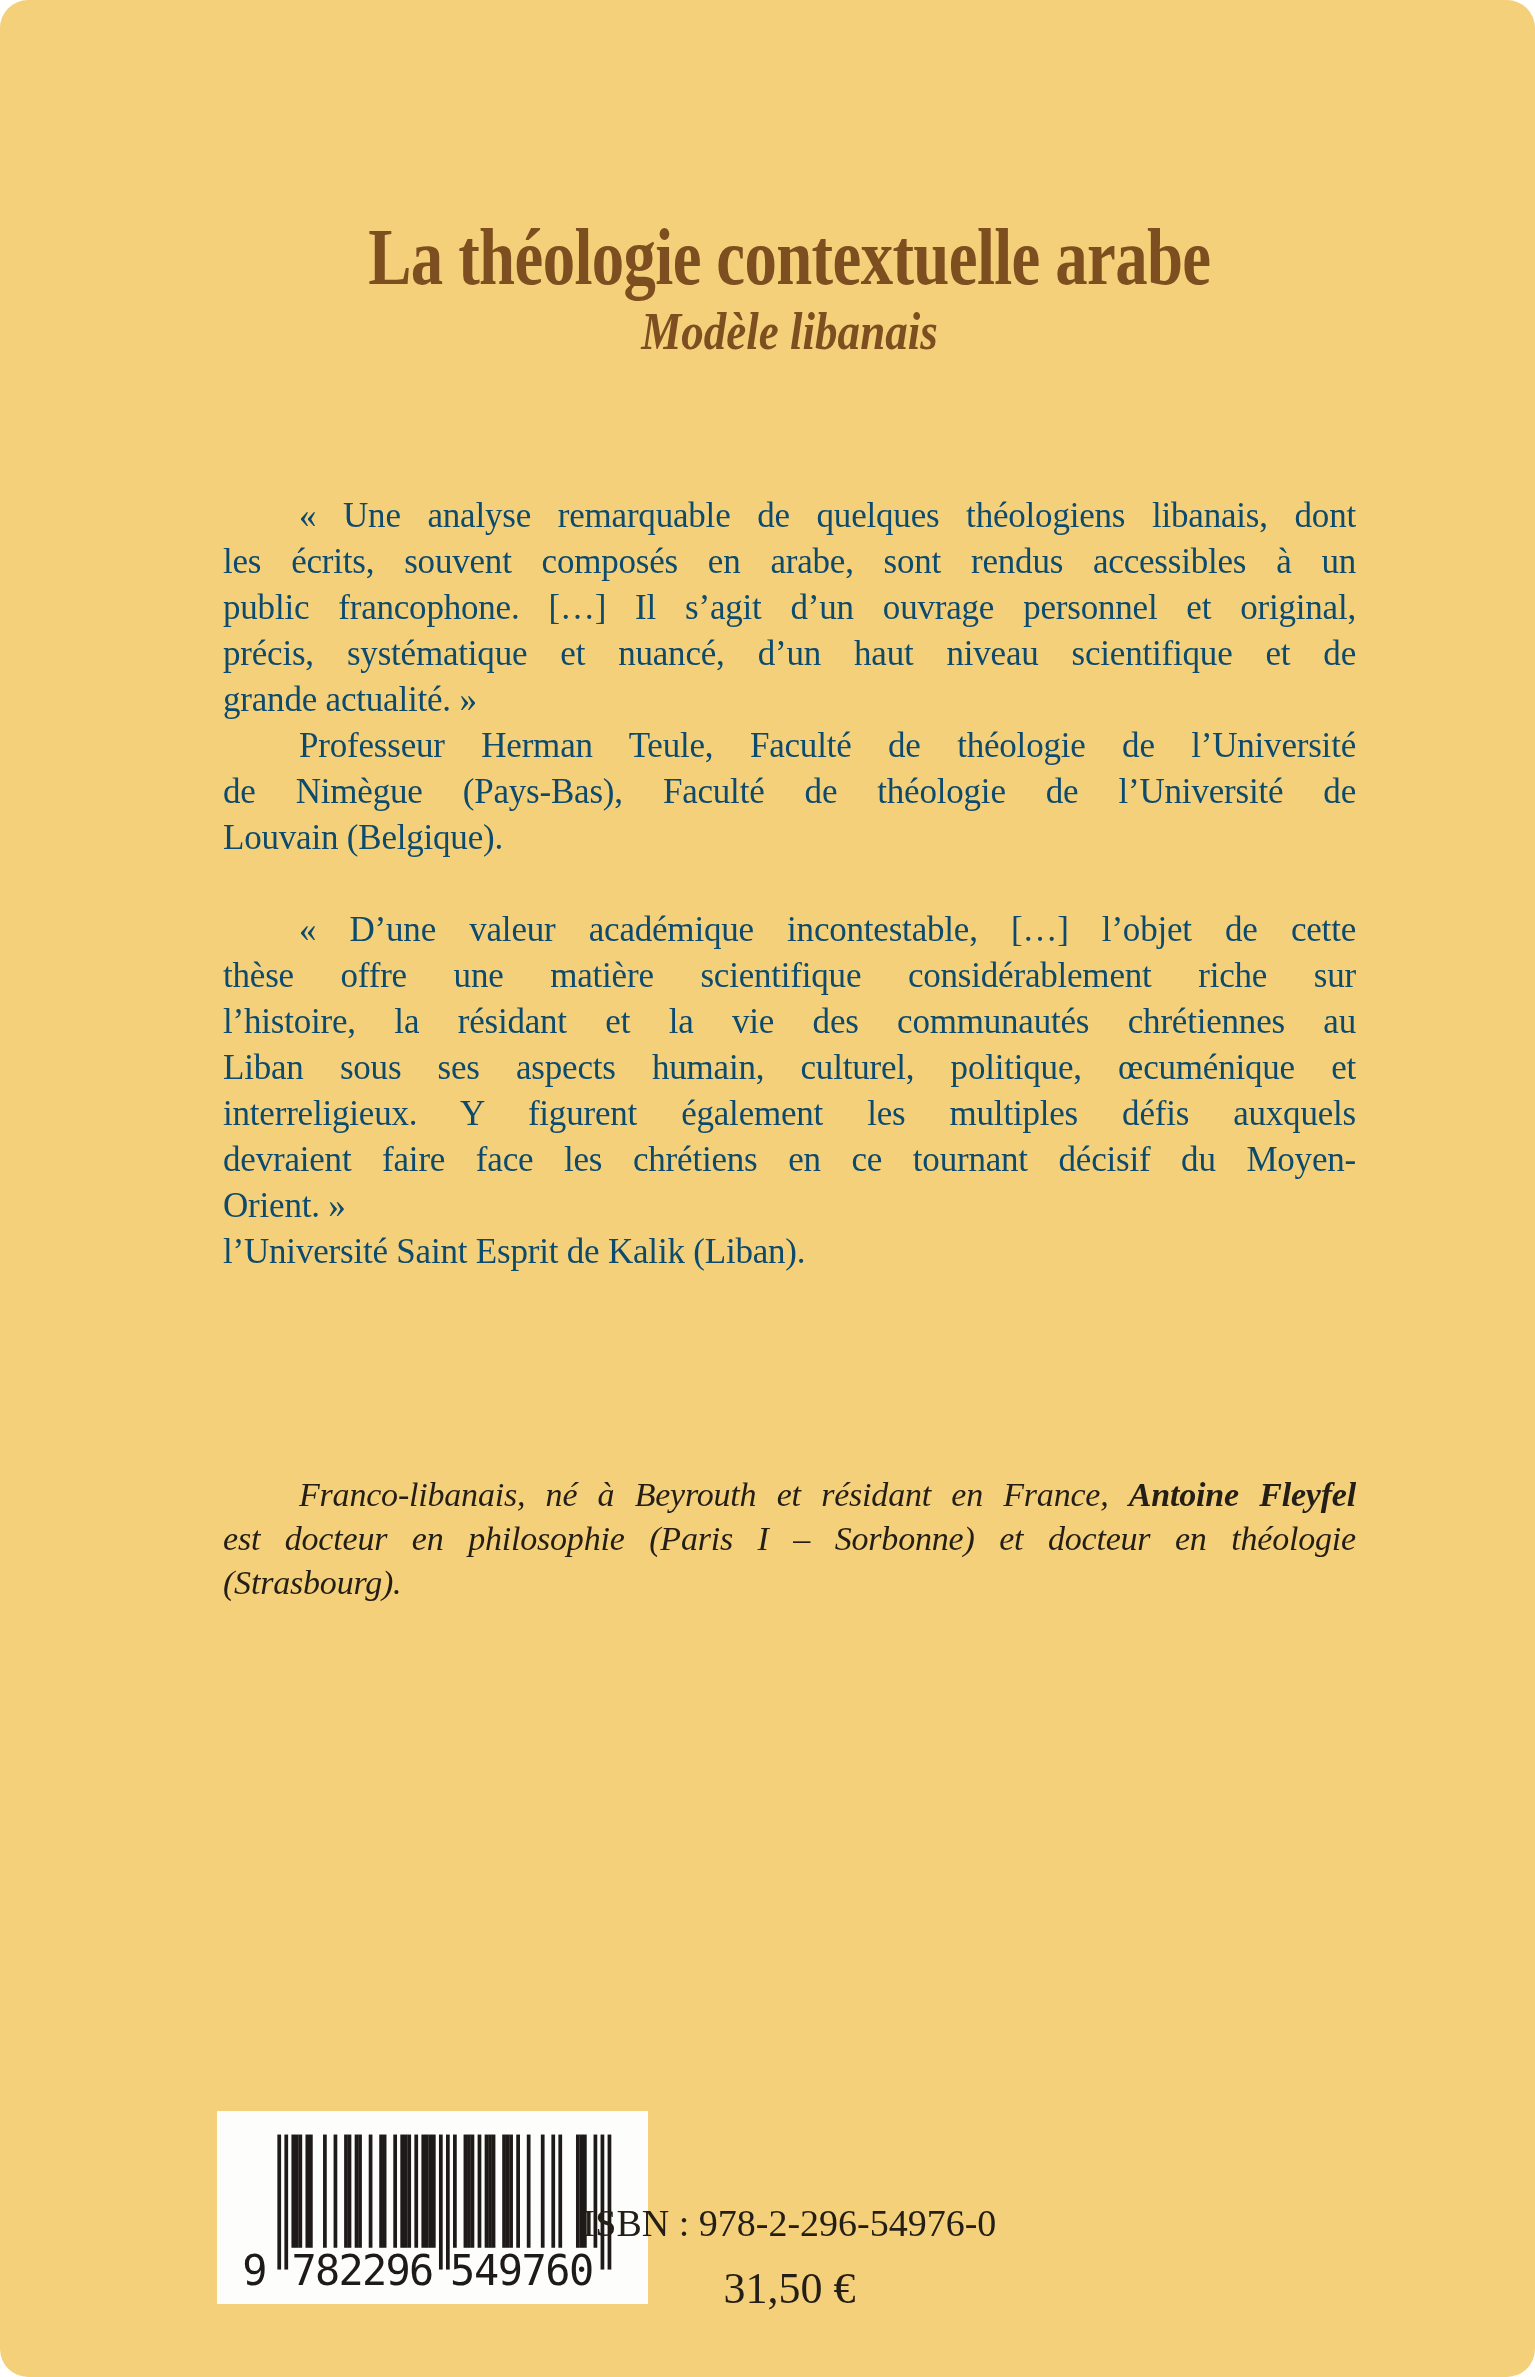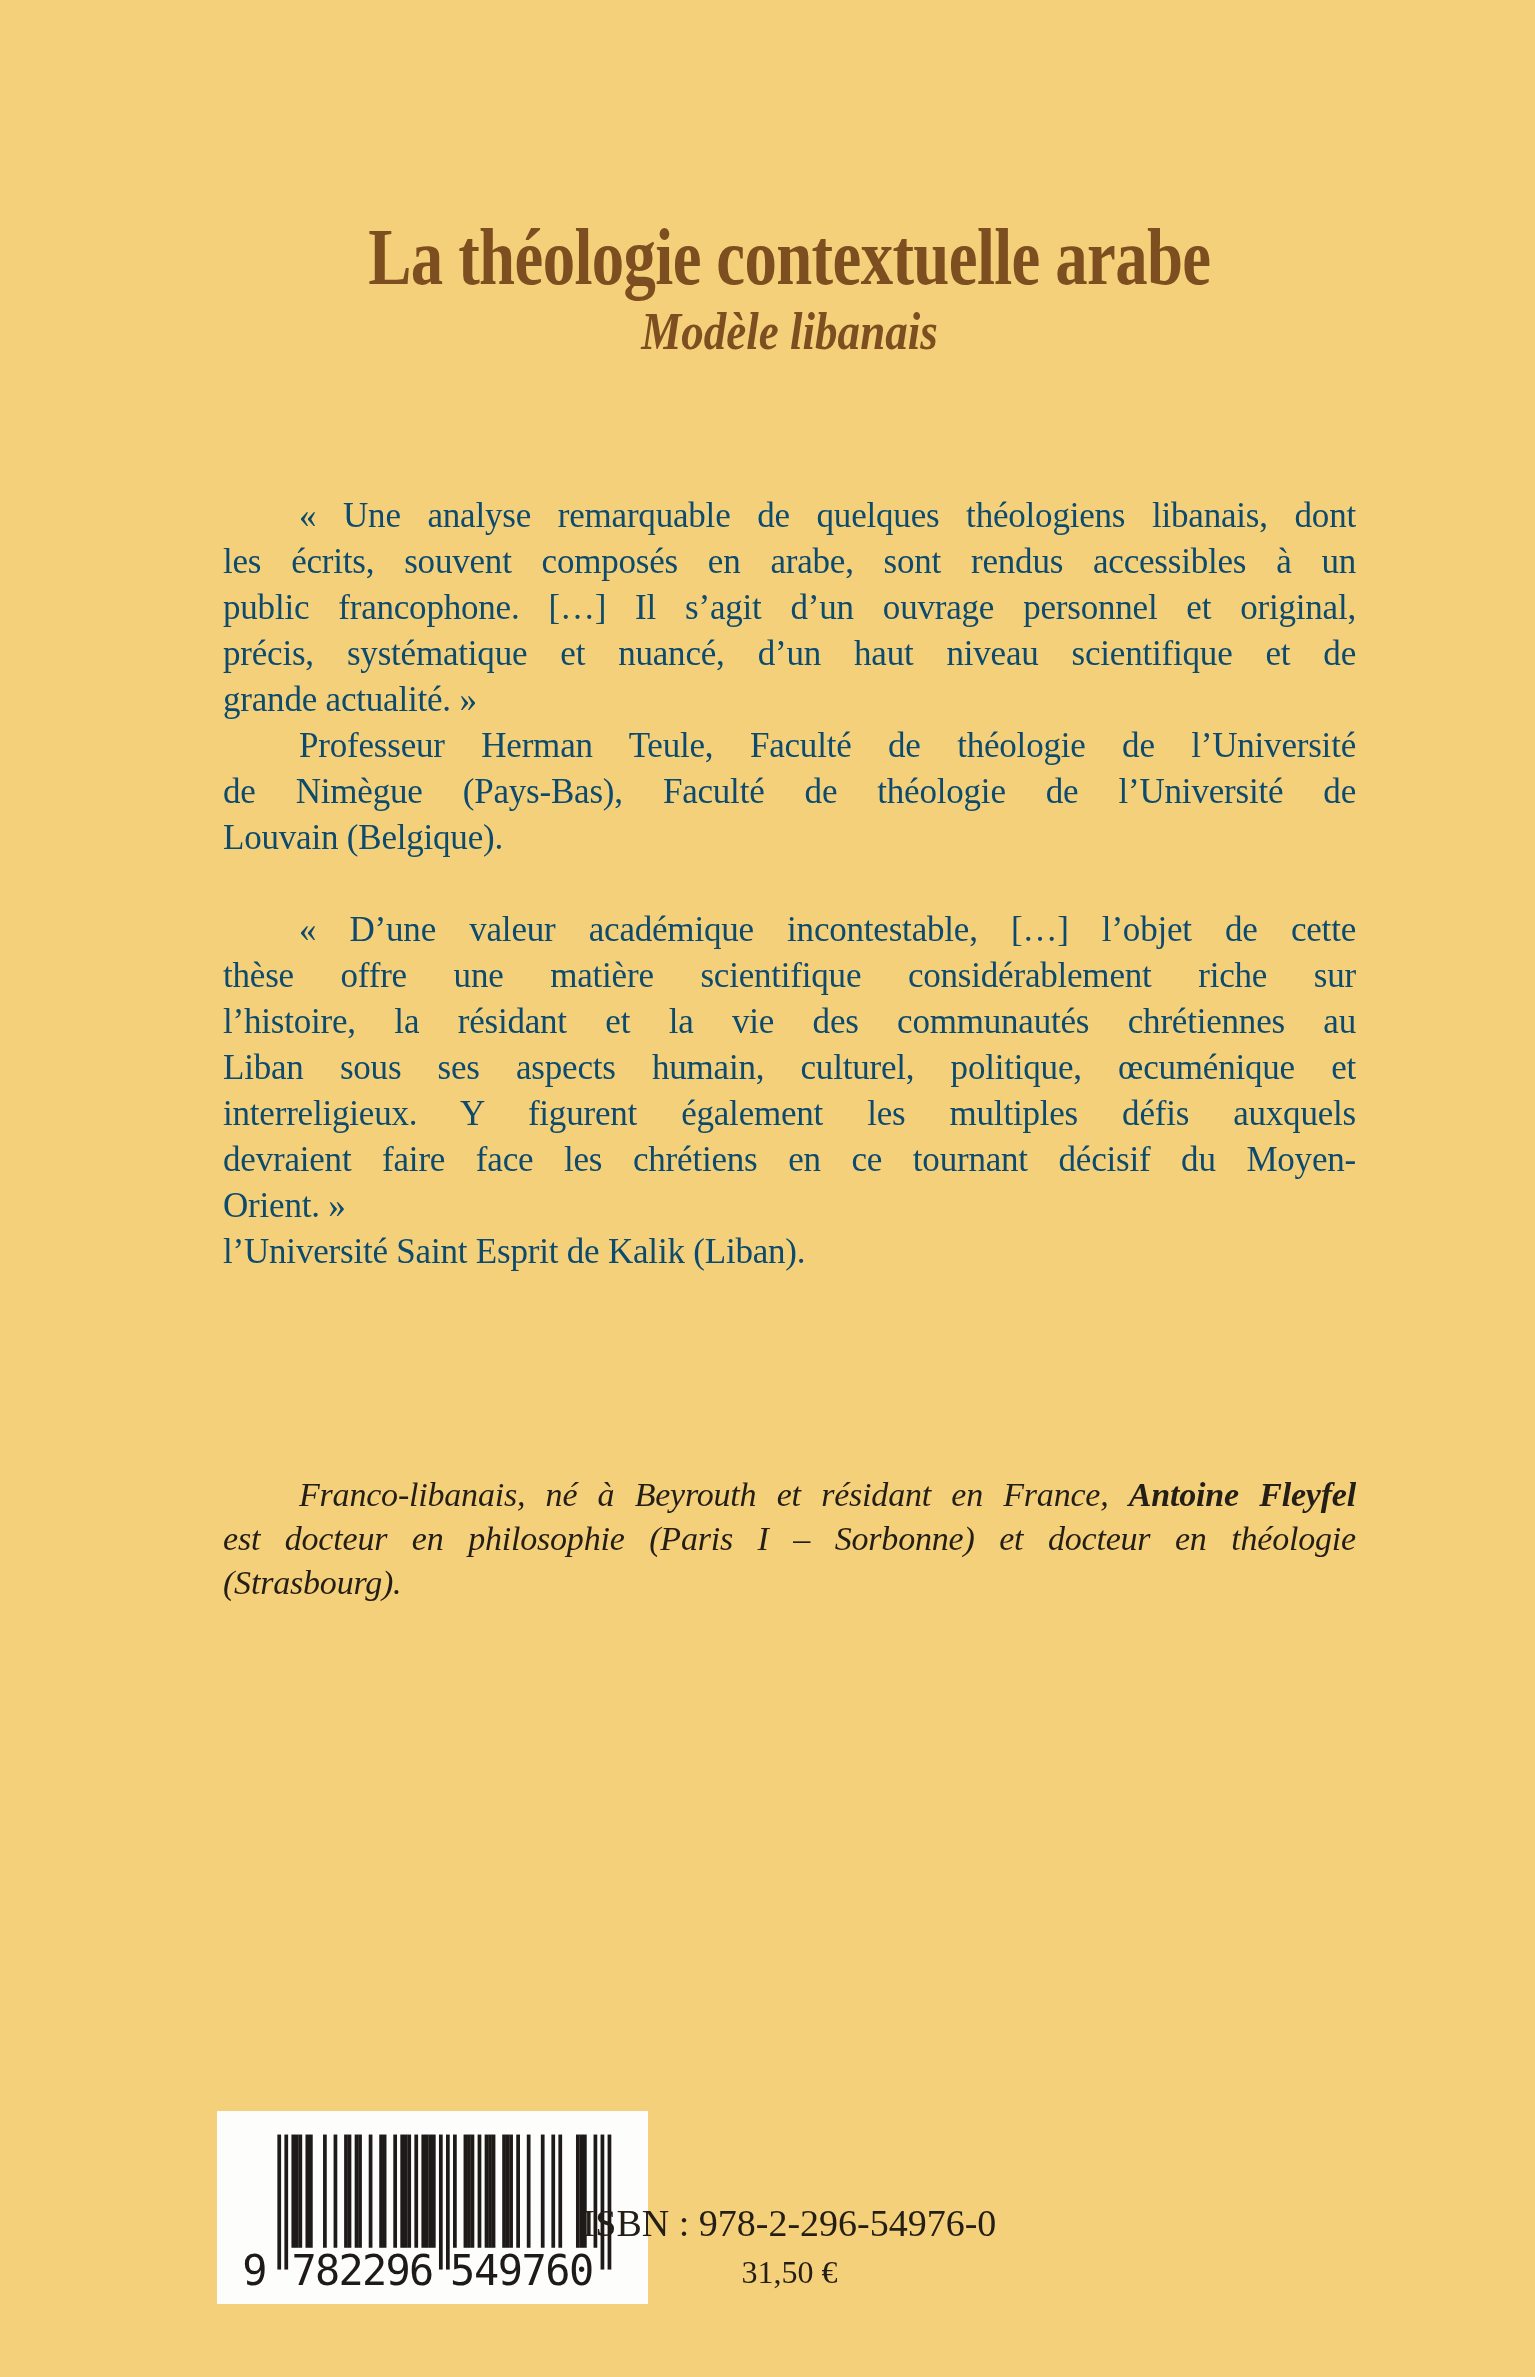--- a/index.html
+++ b/index.html
@@ -1,17 +1,17 @@
 <!DOCTYPE html>
 <html lang="fr" style="font-size:13.4px"><head>
 <meta charset="utf-8">
 <style>
   html,body{margin:0;padding:0;}
   body{width:1535px;height:2377px;overflow:hidden;font-family:"Liberation Serif","DejaVu Serif",serif;}
-  .cover{position:relative;width:1535px;height:2377px;background:#f5d07a;}
+  .cover{position:relative;width:1535px;height:2377px;background:#f5d07a;border-radius:28px;}
 
   
   .title{position:absolute;left:22px;top:156px;width:1535px;text-align:center;
          font-size:81px;line-height:94px;font-weight:bold;color:#7d4e20;white-space:nowrap;}
   .title .cx{display:inline-block;transform:scaleX(0.80);transform-origin:50% 50%;letter-spacing:-0.8px;}
   .subtitle{position:absolute;left:22px;top:257px;width:1535px;text-align:center;
             font-size:53px;line-height:60px;font-weight:bold;font-style:italic;color:#7d4e20;white-space:nowrap;}
   .subtitle .cx{display:inline-block;transform:scaleX(0.85);transform-origin:50% 50%;}
 
   
@@ -28,21 +28,21 @@
   .bio .line{width:1133px;height:44px;}
   .bio strong{font-weight:bold;font-style:italic;}
 
   
   .barcode-box{position:absolute;left:217px;top:2111px;width:431px;height:193px;background:#fdfdfb;}
   .barcode-box svg{display:block;width:431px;height:193px;}
 
   
   .footer-info{position:absolute;left:223px;top:2201px;width:1133px;text-align:center;color:#231e16;}
   .isbn{font-size:38px;line-height:45px;}
-  .price{font-size:32px;line-height:50px;margin-top:1px;}
+  .price{font-size:44px;line-height:50px;margin-top:18px;}
 </style>
 </head>
 <body>
 
 <div class="cover" style="background: rgb(245, 208, 122);">
 
   <h1 class="title" style="color: rgb(125, 78, 32);"><span class="cx">La théologie contextuelle arabe</span></h1>
 
   <h2 class="subtitle" style="color: rgb(125, 78, 32);"><span class="cx">Modèle libanais</span></h2>
 

